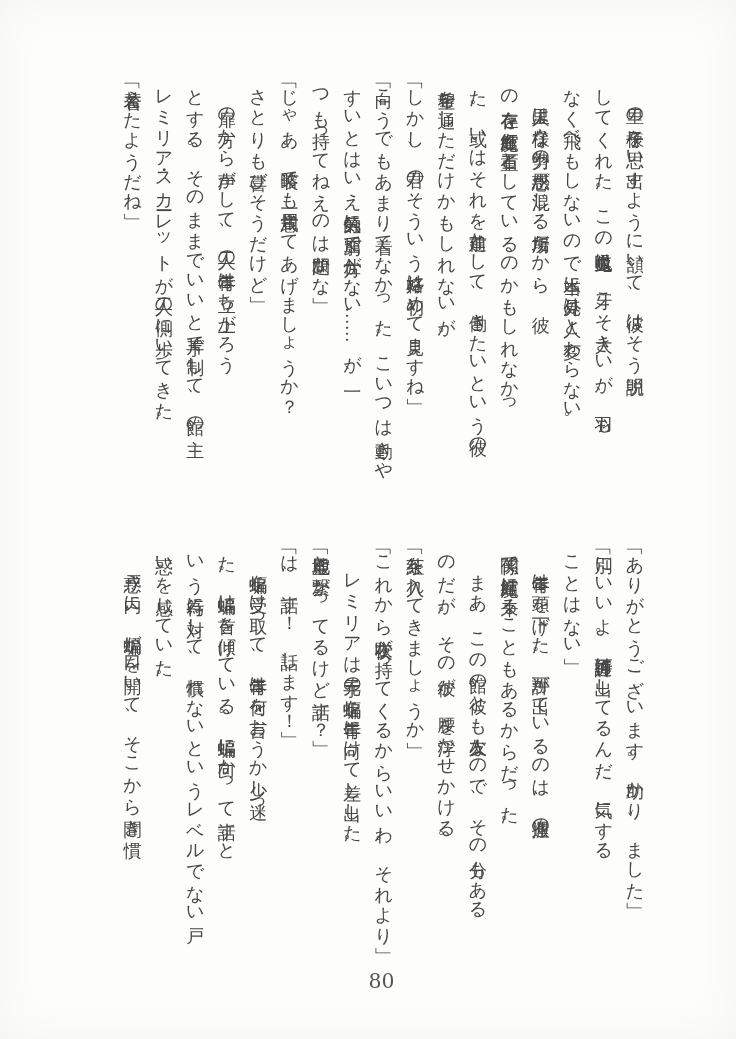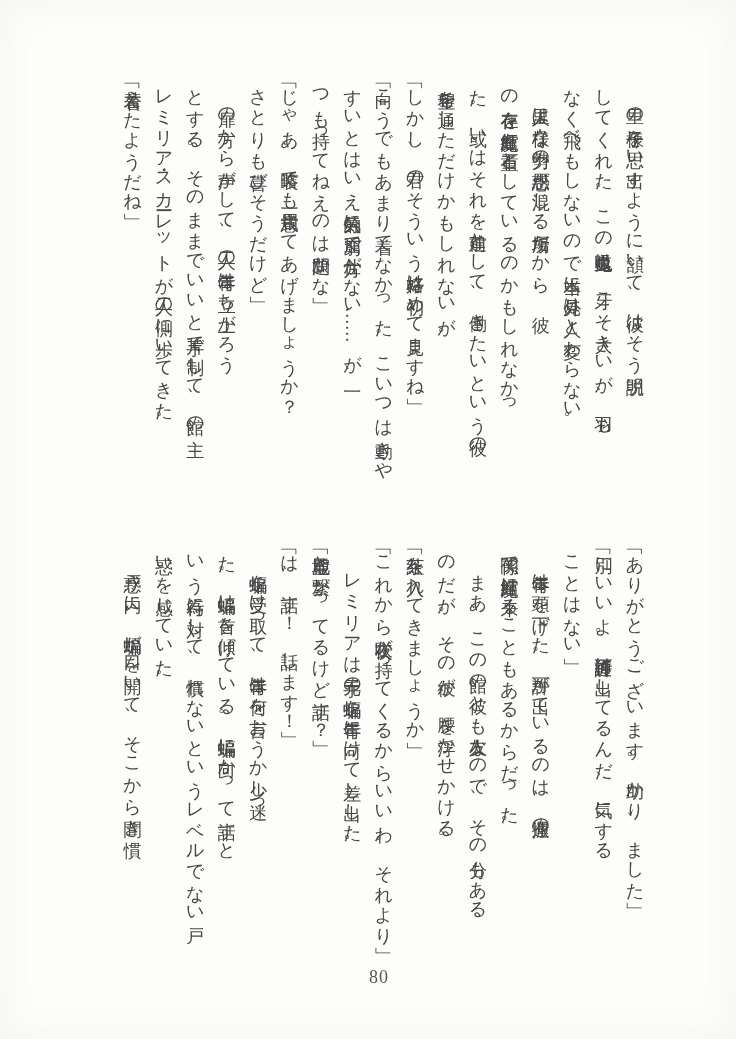--- a/index.html
+++ b/index.html
@@ -36,21 +36,21 @@
   }
   .text-block.top { top: 77px; }
   .text-block.bottom { top: 543px; }
   .text-line {
     height: 416px;
   }
   .page-number {
     position: absolute;
     top: 967px;
     left: 369px;
-    font-size: 18px;
+    font-size: 24px;
     letter-spacing: 1px;
     color: #565656;
   }
 </style>
 </head>
 <body>
 
 <div class="page">
 
   <div class="text-block top">

